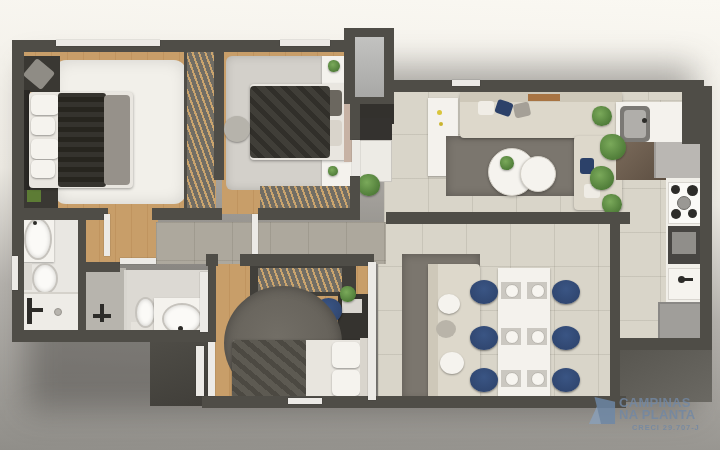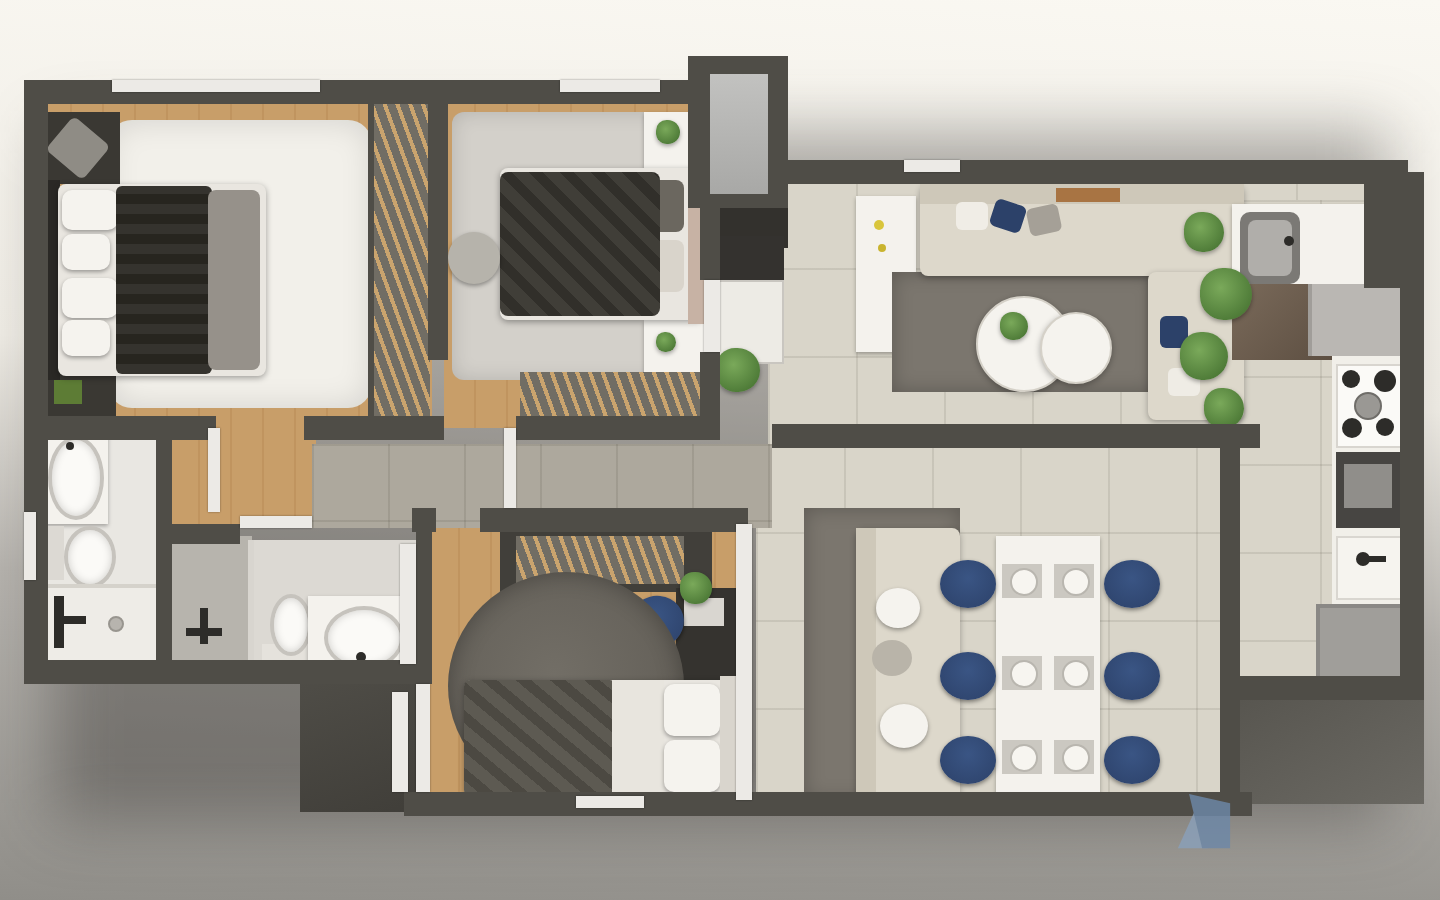--- a/index.html
+++ b/index.html
@@ -239,16 +239,21 @@
   <div class="a win" style="left:196px;top:346px;width:8px;height:50px;"></div>
   <div class="a win" style="left:368px;top:262px;width:8px;height:138px;"></div>
   <div class="a win" style="left:288px;top:398px;width:34px;height:6px;"></div>
 
   <div class="a wm">
     <div class="wm-row">
       <svg width="28" height="28" viewBox="0 0 30 30">
         <polygon points="1,29 11,7 17,29" style="fill:var(--logo-blue-light,#8aa0ba)"></polygon>
         <polygon points="7,0 29,5 29,29 14,29" style="fill:var(--logo-blue,#6d88a8)"></polygon>
       </svg>
+      <div class="wm-lines">
+        <div>CAMPINAS</div>
+        <div>NA PLANTA</div>
+        <div class="wm-creci">CRECI 29.707-J</div>
+      </div>
     </div>
   </div>
 
 </div>
 
 </body></html>

